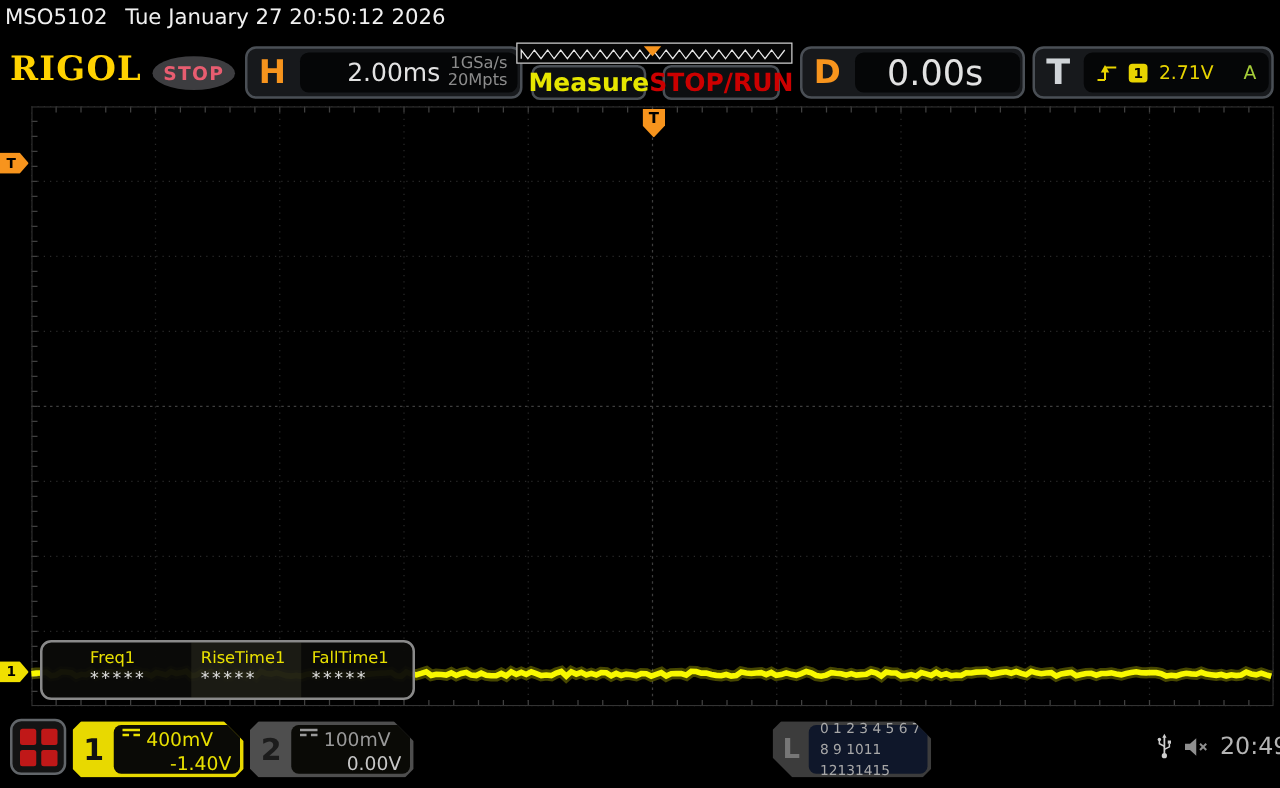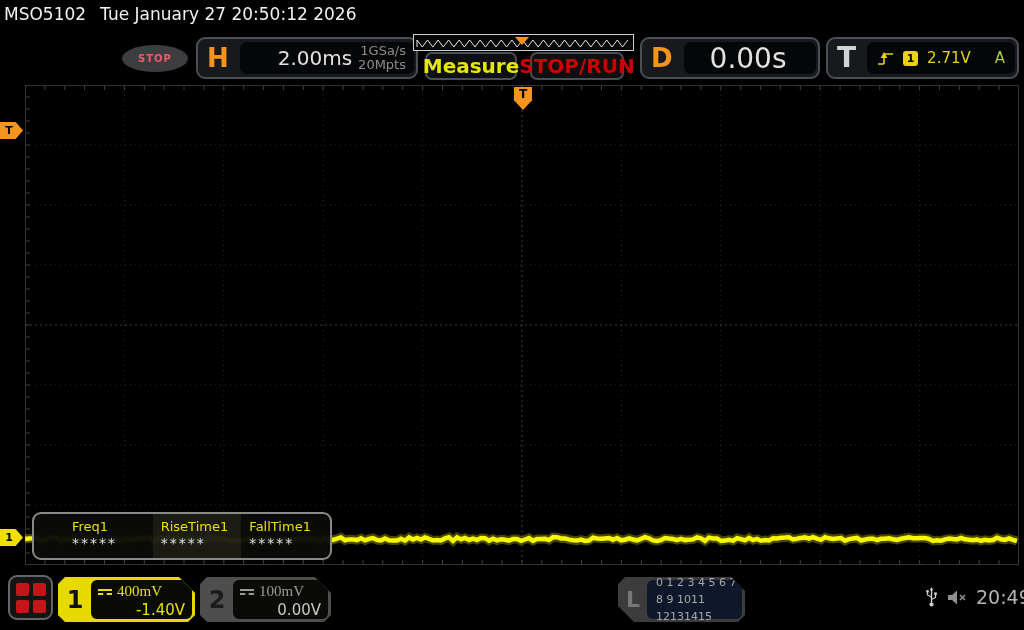--- a/index.html
+++ b/index.html
@@ -9,21 +9,21 @@
   
   .titlebar{position:absolute;left:4px;top:4px;height:26px;display:flex;align-items:flex-start;
             color:#f0f0f0;font-size:17px;}
   .titlebar .model{margin-right:14px;}
 
   
   .logo{position:absolute;left:8px;top:40px;font-family:"DejaVu Serif","Liberation Serif",serif;
         font-weight:bold;font-size:27px;color:#ffd200;letter-spacing:1px;}
   .stop-badge{position:absolute;left:122px;top:45px;width:66px;height:27px;background:#3d3d40;
               border-radius:50%;display:flex;align-items:center;justify-content:center;
-              color:#e85d70;font-weight:bold;font-size:10px;letter-spacing:1px;}
+              color:#e85d70;font-weight:bold;font-size:15px;letter-spacing:1px;}
   .tb-block{position:absolute;background:#17191c;border:2px solid #4a4f55;border-radius:9px;
             display:flex;align-items:center;box-sizing:border-box;}
   .tb-letter{font-weight:bold;font-size:26px;padding:0 9px;line-height:1;}
   .tb-inner{flex:1;height:32px;background:#050607;border-radius:7px;margin:15px 2px;
             display:flex;align-items:center;}
   #h-block{left:196px;top:37px;width:222px;height:42px;}
   #d-block{left:640px;top:37px;width:180px;height:42px;}
   #t-block{left:826px;top:37px;width:193px;height:42px;}
   .orange{color:#f7941d;}
   .t-letter{color:#d0d4d8;font-weight:bold;font-size:28px;padding:0 9px;line-height:1;}
@@ -74,21 +74,21 @@
             clip-path:polygon(7px 0,calc(100% - 16px) 0,100% 16px,100% calc(100% - 7px),
                       calc(100% - 7px) 100%,7px 100%,0 calc(100% - 7px),0 7px);}
   #ch1-badge{left:58px;width:137px;background:#e8d900;}
   #ch2-badge{left:200px;width:131px;background:#4e4e4e;}
   .ch-num{position:absolute;left:0;top:0;width:34px;height:100%;display:flex;align-items:center;
           justify-content:center;font-size:24px;font-weight:bold;}
   #ch1-badge .ch-num{color:#111;}
   #ch2-badge .ch-num{color:#1c1c1c;}
   .ch-inner{position:absolute;left:33px;top:3px;right:3px;bottom:3px;background:#0a0a06;
             border-radius:6px;padding:3px 7px 0 7px;box-sizing:border-box;}
-  .ch-line1{display:flex;align-items:center;gap:5px;font-size:15px;font-family:Liberation Serif, serif;}
+  .ch-line1{display:flex;align-items:flex-start;gap:5px;font-size:15px;}
   .ch-line2{text-align:right;font-size:15px;margin-top:1px;}
   #ch1-badge .ch-line1,#ch1-badge .ch-line2{color:#e8e000;}
   #ch2-badge .ch-line1{color:#9a9a9a;}
   #ch2-badge .ch-line2{color:#c8c8c8;}
   .dc{display:inline-block;width:14px;}
   .dc b{display:block;border-top:2px solid currentColor;margin-bottom:2px;}
   .dc i{display:block;border-top:2px dashed currentColor;}
 
   .la-badge{position:absolute;left:618px;top:577px;width:127px;height:45px;background:#3c3c3c;
             clip-path:polygon(7px 0,calc(100% - 14px) 0,100% 14px,100% calc(100% - 7px),
@@ -103,20 +103,21 @@
 </head>
 <body>
 
 <div id="screen">
 
   <div class="titlebar">
     <span class="model">MSO5102</span>
     <span>Tue January 27 20:50:12 2026</span>
   </div>
 
+  <div class="logo">RIGOL</div>
   <div class="stop-badge">STOP</div>
 
   <div class="tb-block" id="h-block">
     <span class="tb-letter orange">H</span>
     <div class="tb-inner">
       <span class="timebase">2.00ms</span>
       <span class="srate">
         <span>1GSa/s</span><br>
         <span>20Mpts</span>
       </span>

